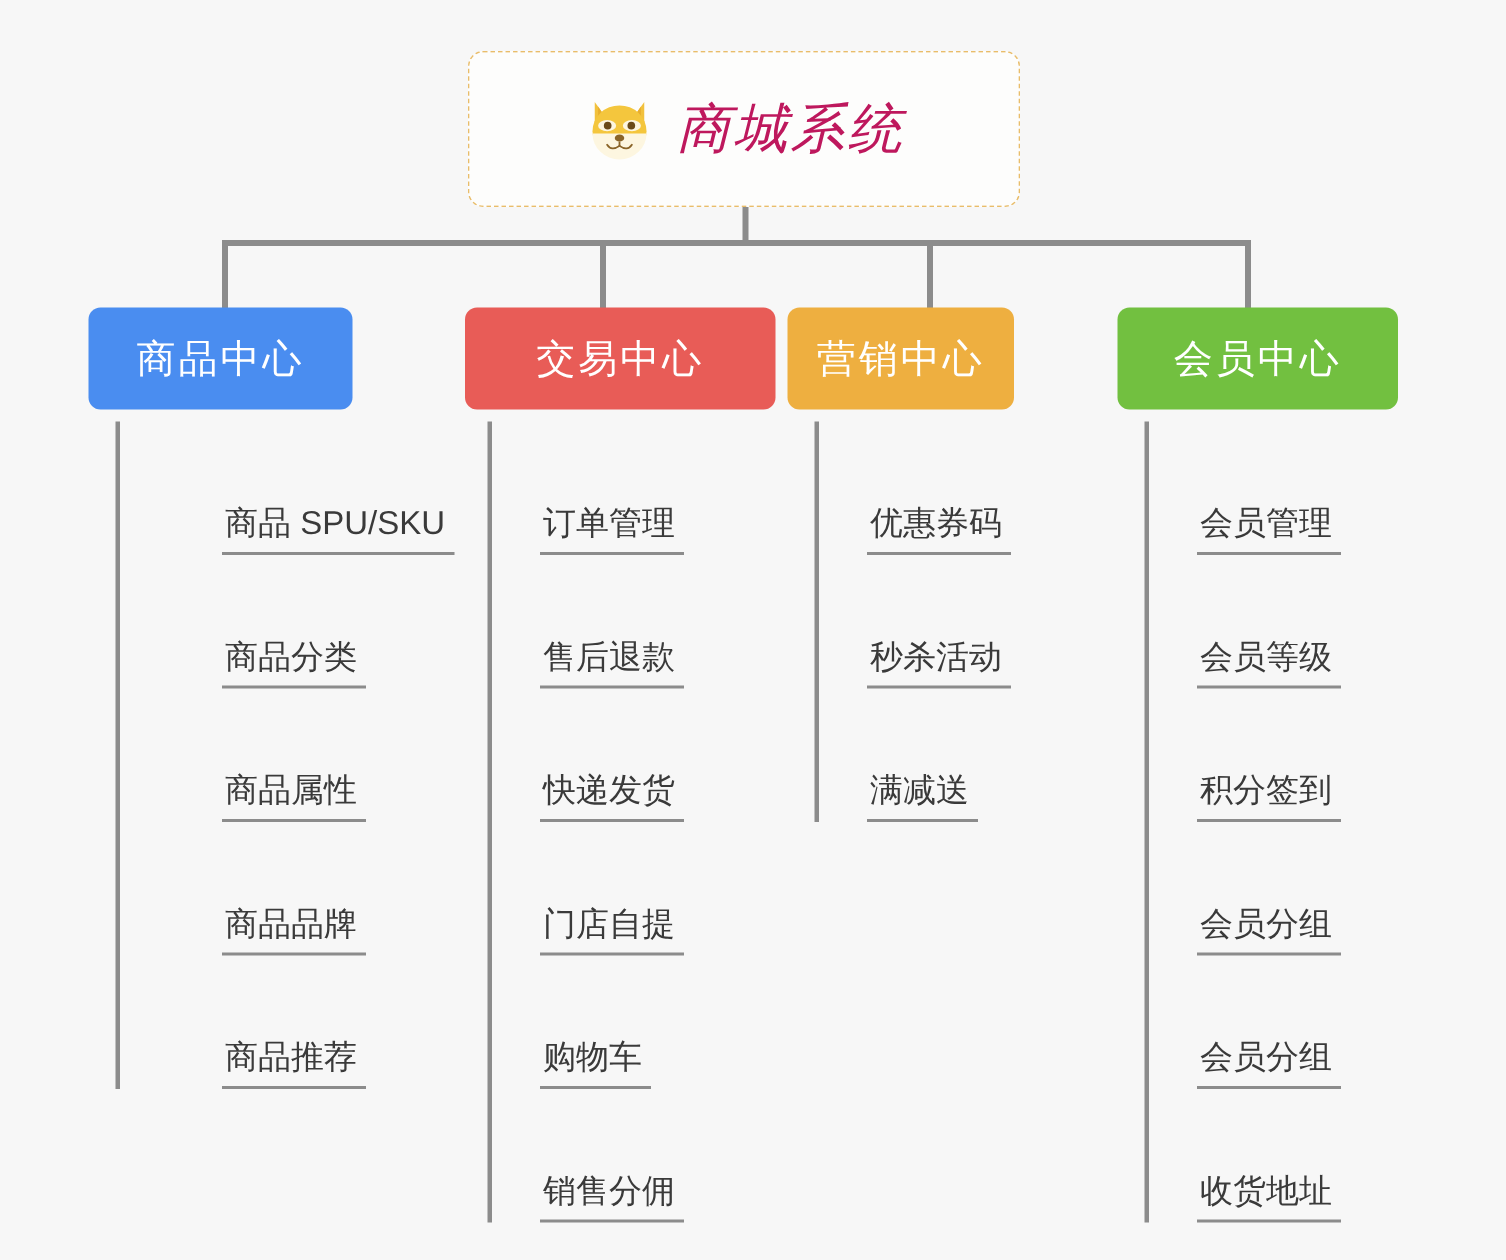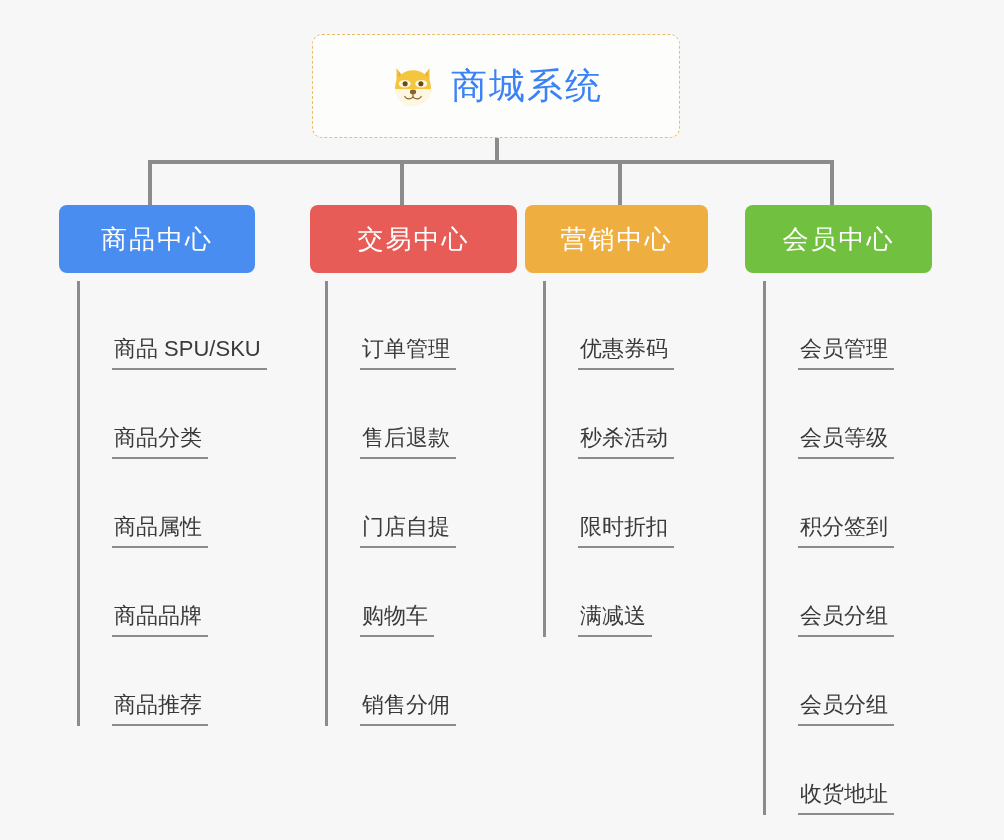--- a/index.html
+++ b/index.html
@@ -31,24 +31,25 @@
     justify-content: center;
     gap: 14px;
   }
   #root-icon {
     width: 48px; height: 48px;
     position: relative;
     flex: 0 0 auto;
   }
   #root-title {
     font-size: 36px;
-    color: #3b82f6;
+    color: #be185d;
     letter-spacing: 2px;
     line-height: 1;
     white-space: nowrap;
+    font-style: italic;
   }
 
   
   .conn { position: absolute; background: #8c8c8c; }
   #trunk-v      { left: 495px; top: 138px; width: 4px;  height: 26px; }
   #bus-h        { left: 148px; top: 160px; width: 686px; height: 4px; }
   .drop         { top: 160px; width: 4px; height: 48px; }
 
   
   .cat-box {
@@ -114,35 +115,35 @@
   </div>
 
   <div class="conn" id="trunk-v"></div>
   <div class="conn" id="bus-h"></div>
   <div class="conn drop" id="drop-0" style="left: 148px;"></div>
   <div class="conn drop" id="drop-1" style="left: 400px;"></div>
   <div class="conn drop" id="drop-2" style="left: 618px;"></div>
   <div class="conn drop" id="drop-3" style="left: 830px;"></div>
 
   <div id="cat-boxes">
-      <div class="cat-box" style="left: 59px; width: 196px; background: rgb(74, 141, 240);">
+      <div class="cat-box" style="left: 59px; width: 176px; background: rgb(74, 141, 240);">
         <span>商品中心</span>
       </div>
       <div class="cat-box" style="left: 310px; width: 207px; background: rgb(232, 92, 87);">
         <span>交易中心</span>
       </div>
-      <div class="cat-box" style="left: 525px; width: 183px; background: rgb(238, 175, 64);">
+      <div class="cat-box" style="left: 525px; width: 151px; background: rgb(238, 175, 64);">
         <span>营销中心</span>
       </div>
       <div class="cat-box" style="left: 745px; width: 187px; background: rgb(114, 192, 64);">
         <span>会员中心</span>
       </div>
     </div>
   <div id="leaf-cols">
-      <div class="leaf-col" style="left: 77px;">
+      <div class="leaf-col" style="left: 77px; padding-left: 36px;">
         <div class="leaf-item">
           <span class="leaf-label">商品 SPU/SKU</span>
         </div>
         <div class="leaf-item">
           <span class="leaf-label">商品分类</span>
         </div>
         <div class="leaf-item">
           <span class="leaf-label">商品属性</span>
         </div>
         <div class="leaf-item">
@@ -153,40 +154,40 @@
         </div>
       </div>
       <div class="leaf-col" style="left: 325px;">
         <div class="leaf-item">
           <span class="leaf-label">订单管理</span>
         </div>
         <div class="leaf-item">
           <span class="leaf-label">售后退款</span>
         </div>
         <div class="leaf-item">
+          <span class="leaf-label">快递发货</span>
+        </div>
+        <div class="leaf-item">
           <span class="leaf-label">门店自提</span>
         </div>
         <div class="leaf-item">
           <span class="leaf-label">购物车</span>
         </div>
         <div class="leaf-item">
           <span class="leaf-label">销售分佣</span>
         </div>
       </div>
       <div class="leaf-col" style="left: 543px; text-align: right;">
         <div class="leaf-item">
           <span class="leaf-label">优惠券码</span>
         </div>
         <div class="leaf-item">
           <span class="leaf-label">秒杀活动</span>
         </div>
         <div class="leaf-item">
-          <span class="leaf-label">限时折扣</span>
-        </div>
-        <div class="leaf-item">
           <span class="leaf-label">满减送</span>
         </div>
       </div>
       <div class="leaf-col" style="left: 763px;">
         <div class="leaf-item">
           <span class="leaf-label">会员管理</span>
         </div>
         <div class="leaf-item">
           <span class="leaf-label">会员等级</span>
         </div>

